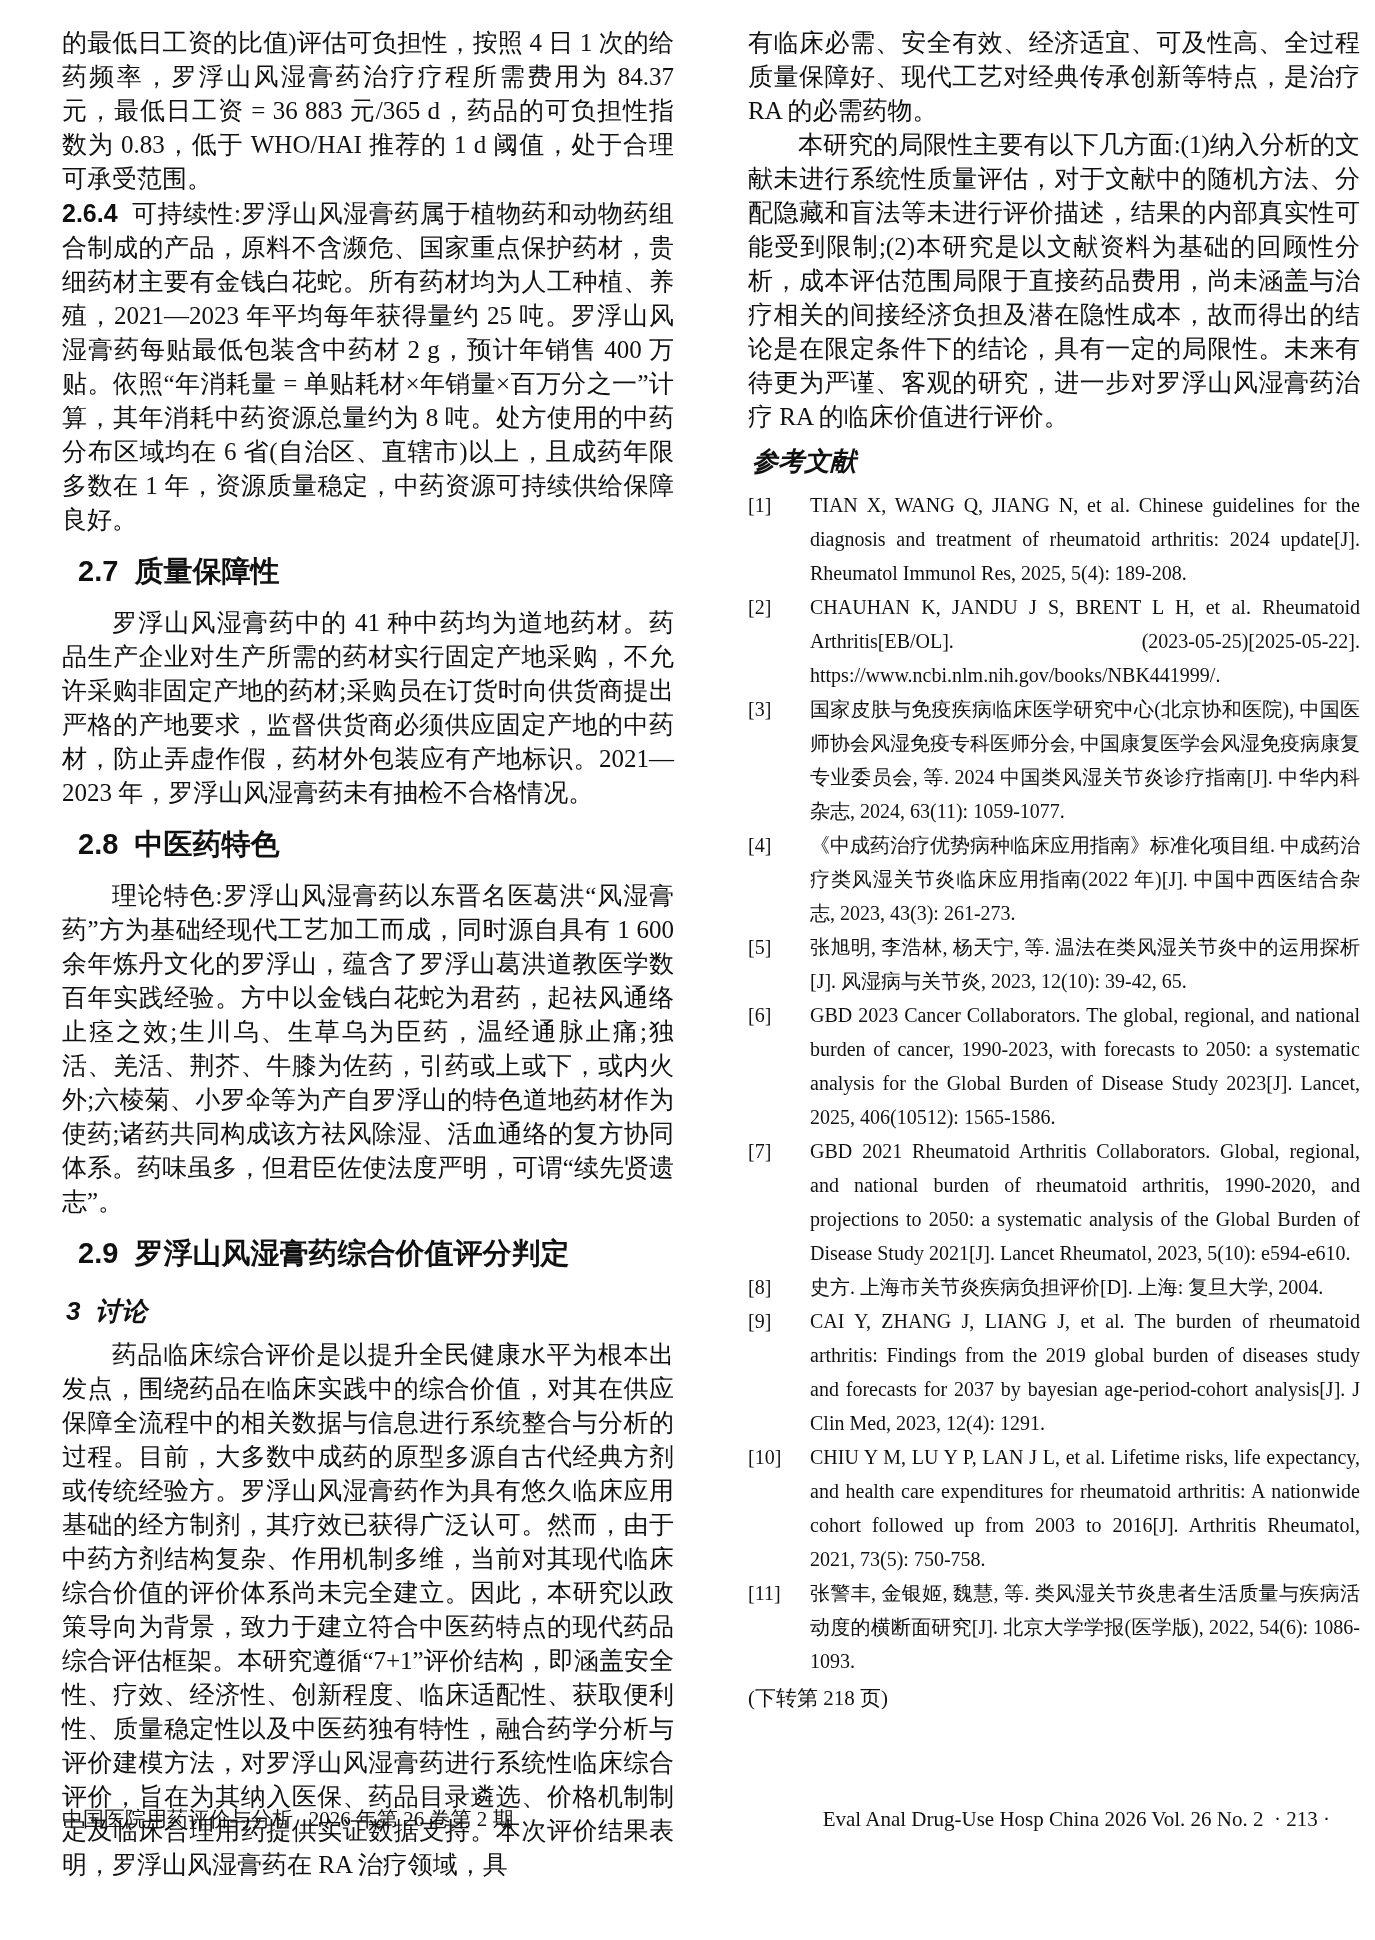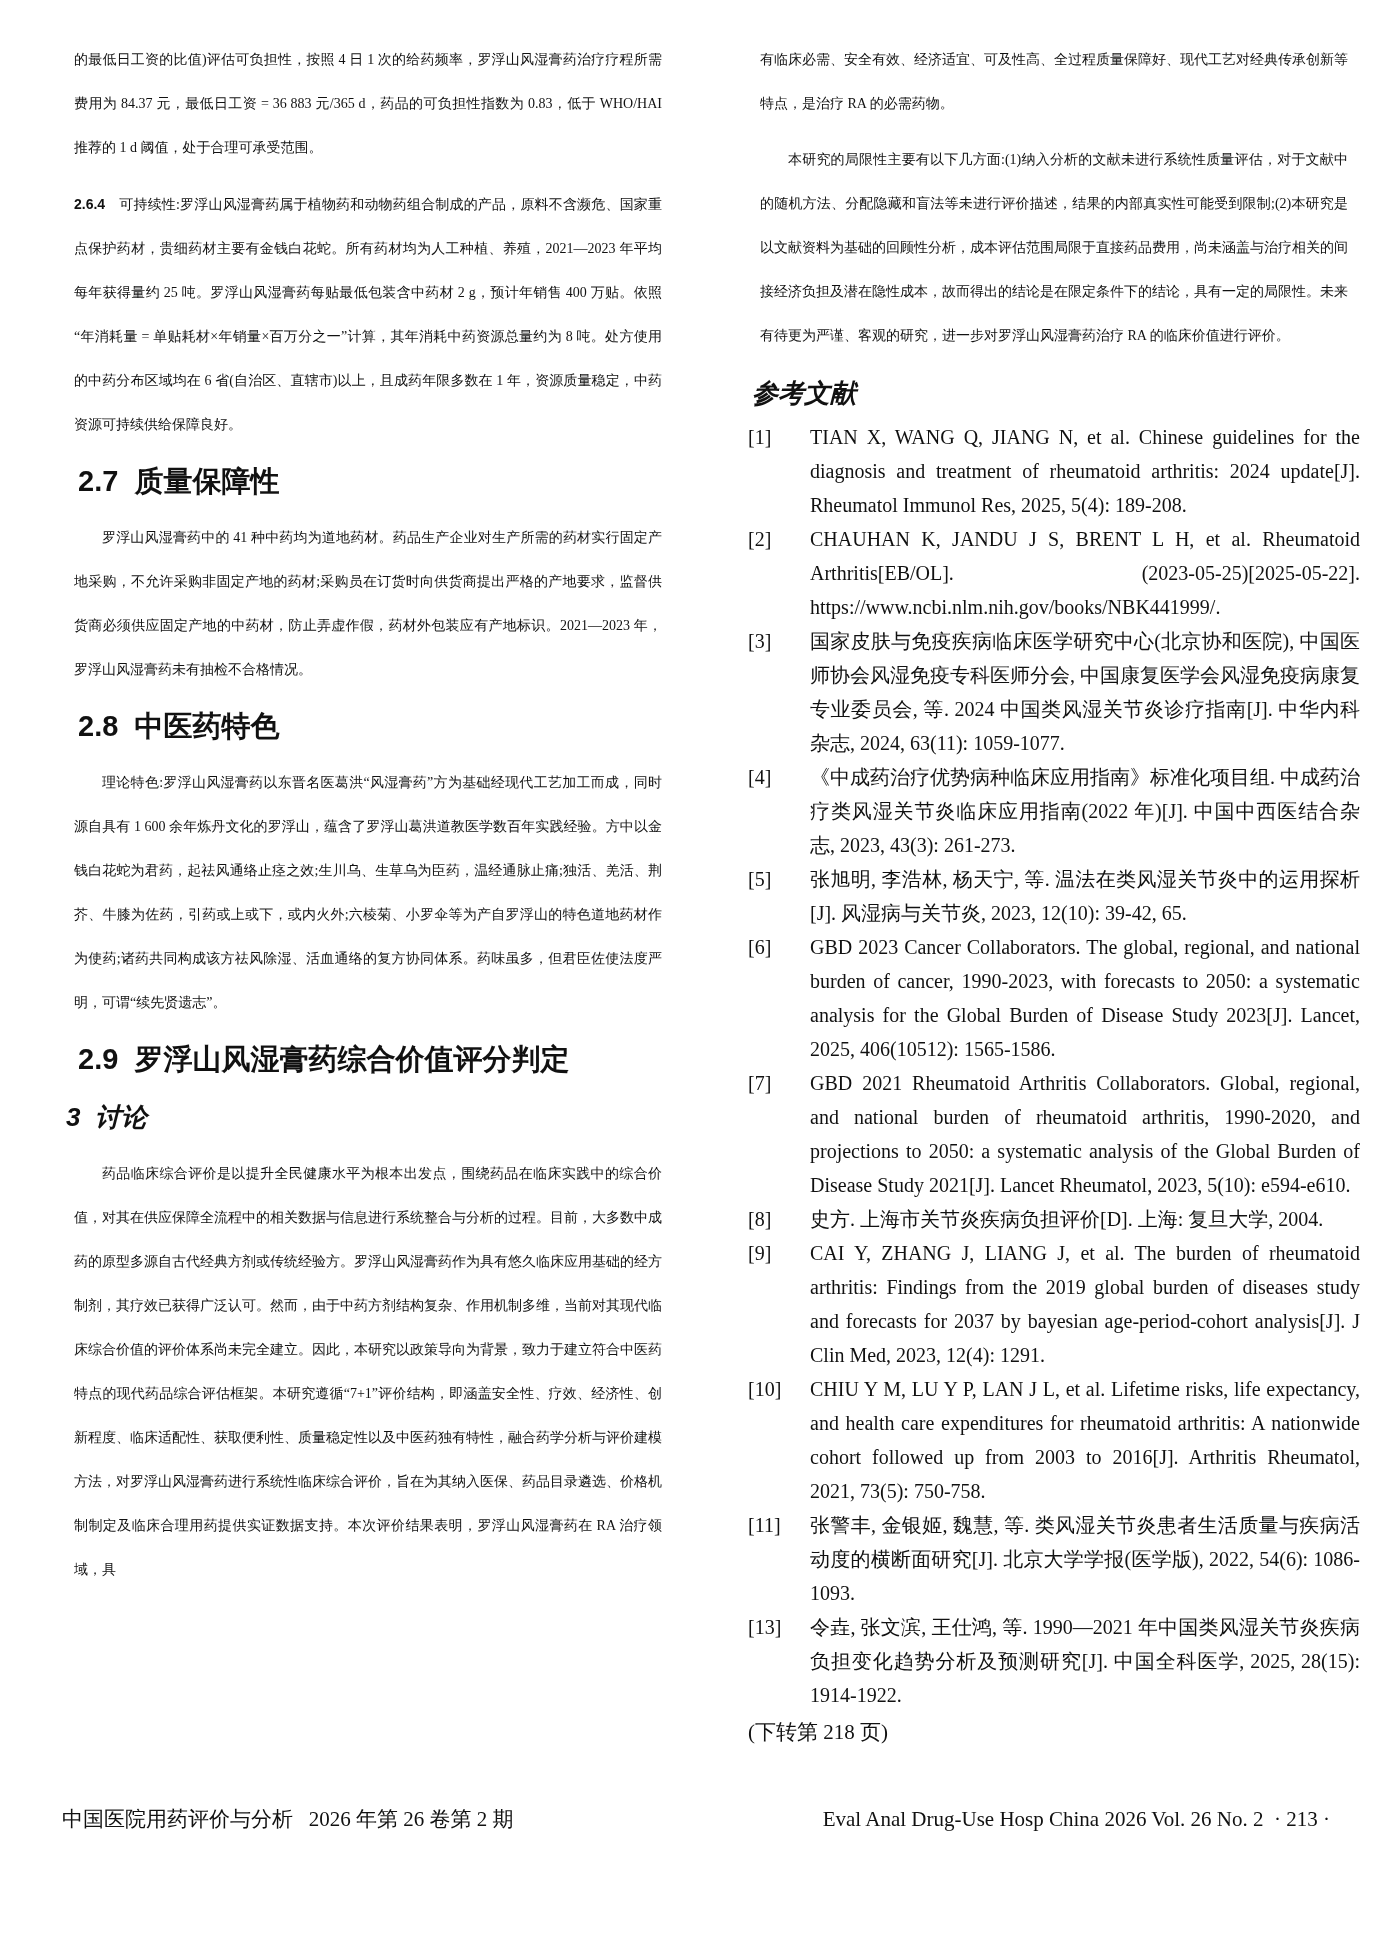--- a/index.html
+++ b/index.html
@@ -9,22 +9,22 @@
     font-family:"Liberation Serif","DejaVu Serif",serif;
     position:relative;overflow:hidden;
   }
   .page{
     position:absolute;top:0;left:0;right:0;bottom:0;
     padding:26px 20px 0 62px;box-sizing:border-box;
     display:flex;gap:74px;
   }
   .col{width:612px;flex:0 0 612px;}
   p.body{
-    font-size:14px;line-height:44px;text-align:justify;
-    margin:12px;text-justify:inter-ideograph;
+    font-size:25px;line-height:34px;text-align:justify;
+    margin:0;text-justify:inter-ideograph;
   }
   p.indent{text-indent:2em;}
   .runin{
     font-family:"Liberation Sans","DejaVu Sans",sans-serif;
     font-weight:bold;margin-right:14px;
   }
   .h-small{
     font-family:"Liberation Sans","DejaVu Sans",sans-serif;
     font-weight:bold;font-size:29px;line-height:37px;margin:16px;
     white-space:pre-wrap;
@@ -111,24 +111,20 @@
         <span class="ref-text">CAI Y, ZHANG J, LIANG J, et al. The burden of rheumatoid arthritis: Findings from the 2019 global burden of diseases study and forecasts for 2037 by bayesian age-period-cohort analysis[J]. J Clin Med, 2023, 12(4): 1291.</span>
       </div>
     <div class="ref">
         <span class="ref-label">[10]</span>
         <span class="ref-text">CHIU Y M, LU Y P, LAN J L, et al. Lifetime risks, life expectancy, and health care expenditures for rheumatoid arthritis: A nationwide cohort followed up from 2003 to 2016[J]. Arthritis Rheumatol, 2021, 73(5): 750-758.</span>
       </div>
     <div class="ref">
         <span class="ref-label">[11]</span>
         <span class="ref-text">张警丰, 金银姬, 魏慧, 等. 类风湿关节炎患者生活质量与疾病活动度的横断面研究[J]. 北京大学学报(医学版), 2022, 54(6): 1086-1093.</span>
       </div>
-    <div class="ref">
-        <span class="ref-label">[13]</span>
-        <span class="ref-text">令垚, 张文滨, 王仕鸿, 等. 1990—2021 年中国类风湿关节炎疾病负担变化趋势分析及预测研究[J]. 中国全科医学, 2025, 28(15): 1914-1922.</span>
-      </div>
 
     <p class="cont-note">(下转第 218 页)</p>
   </div>
 
 </div>
 
 <div class="footer">
   <span class="fl">中国医院用药评价与分析   2026 年第 26 卷第 2 期</span>
   <span class="fr">Eval Anal Drug-Use Hosp China 2026 Vol. 26 No. 2  · 213 ·</span>
 </div>

